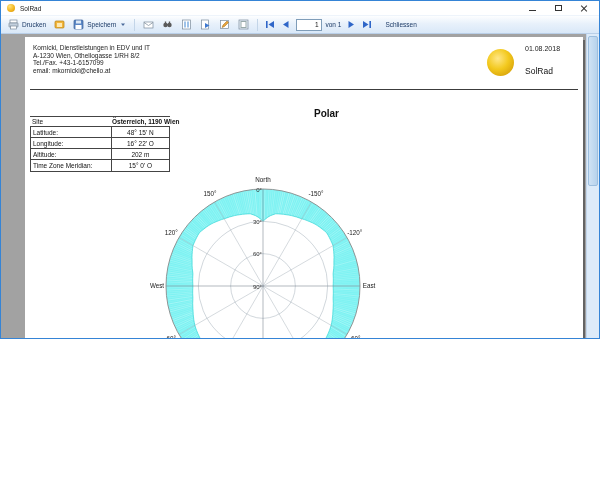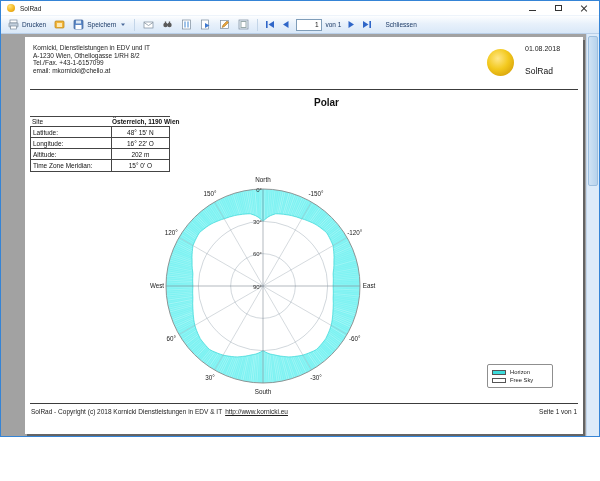--- a/index.html
+++ b/index.html
@@ -1,17 +1,17 @@
 <!DOCTYPE html>
 <html><head>
 <meta charset="utf-8">
 <style>
   * { margin:0; padding:0; box-sizing:border-box; }
   html,body { width:600px; height:481px; font-family:"Liberation Sans", sans-serif; }
-  .window{ position:relative; width:600px; height:437px; border:1px solid #3584d6; background:#fff; overflow:hidden; }
+  .window{ position:relative; width:600px; height:339px; border:1px solid #3584d6; background:#fff; overflow:hidden; }
 
   
   .titlebar{ position:absolute; left:0; top:0; width:598px; height:14px; background:#ffffff; display:flex; align-items:center; }
   .appball{ width:8px; height:8px; border-radius:50%; margin-left:6px;
             background:radial-gradient(circle at 35% 30%, #ffe27a, #f2b41c 60%, #cf8f08); }
   .apptitle{ font-size:6.5px; color:#222; margin-left:5px; }
   .wcontrols{ margin-left:auto; display:flex; align-items:center; gap:16px; padding-right:10px; }
   .wbtn{ width:10px; height:10px; display:flex; align-items:center; justify-content:center; cursor:default; }
   .glyph-min{ width:7px; height:1px; background:#333; margin-top:4px; }
   .glyph-max{ width:7px; height:6px; border:1px solid #333; }
@@ -34,21 +34,21 @@
   .page{ position:absolute; left:24px; top:3px; width:558px; height:397px; background:#fff; box-shadow:2px 3px 0 rgba(25,25,25,.45); }
 
   
   .company{ position:absolute; left:8px; top:7px; font-size:6.5px; line-height:7.5px; color:#222; }
   .docdate{ position:absolute; left:500px; top:8px; font-size:7px; color:#222; }
   .sunlogo{ position:absolute; left:462px; top:12px; width:27px; height:27px; border-radius:50%;
             background:radial-gradient(circle at 40% 35%, #ffe788, #f3c91e 45%, #d9a50c 80%, #c6950b); }
   .logotext{ position:absolute; left:500px; top:29px; font-size:8.5px; color:#111; }
   .hr{ position:absolute; left:5px; right:5px; height:1px; background:#3c3c3c; }
   .hr1{ top:52px; } .hr2{ top:366px; }
-  .doctitle{ position:absolute; left:0; top:60px; width:100%; text-align:center; font-size:10px; font-weight:bold; color:#111;padding-left:45px; }
+  .doctitle{ position:absolute; left:0; top:71px; width:100%; text-align:center; font-size:10px; font-weight:bold; color:#111;padding-left:45px; }
 
   .sitetable{ position:absolute; left:5px; top:79px; width:140px; font-size:6.5px; color:#111; }
   .strow{ display:flex; height:11px; align-items:center; }
   .sthead{ border-top:1px solid #444; border-bottom:1px solid #444; }
   .stlabel{ width:82px; padding-left:2px; }
   .stval{ width:58px; text-align:center; white-space:nowrap; }
   .stbody{ border:1px solid #444; border-top:none; width:140px; }
   .stbody .strow{ border-bottom:1px solid #444; }
   .stbody .strow:last-child{ border-bottom:none; }
   .stbody .stlabel{ border-right:1px solid #444; height:11px; display:flex; align-items:center; }

